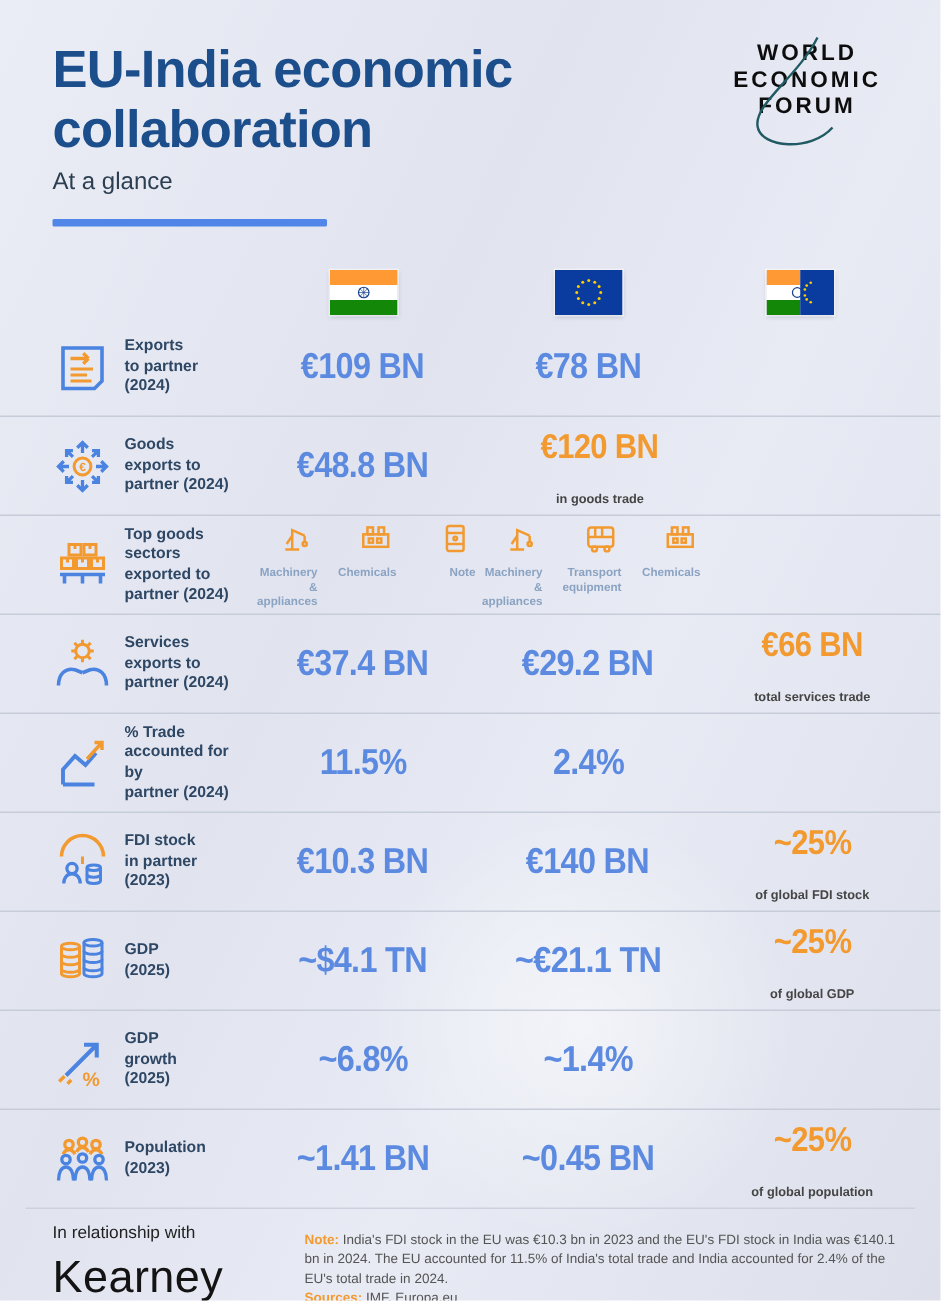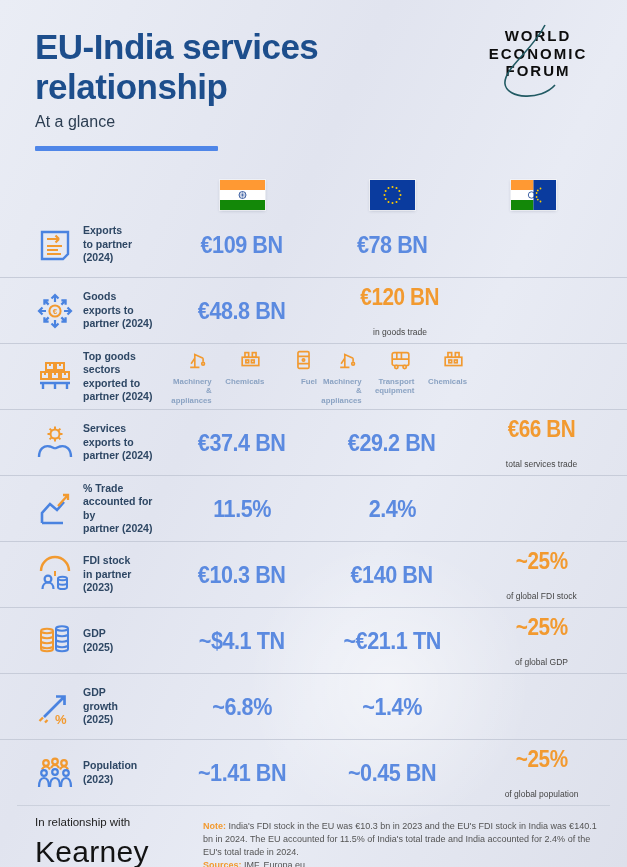--- a/index.html
+++ b/index.html
@@ -34,21 +34,21 @@
   .icon-cell{display:flex;align-items:center;}
   .icon{width:40px;height:40px;display:block;}
   .label{
     font-size:10.5px;font-weight:bold;color:#2e4764;
     white-space:pre-line;line-height:1.28;padding-left:8px;
   }
   .val{text-align:center;color:#5b8ae0;font-size:24px;font-weight:bold;}
   .vt{display:inline-block;transform:scaleX(.9);letter-spacing:-0.5px;white-space:nowrap;}
   .ccell{text-align:center;padding-left:16px;}
   .cvt{display:inline-block;transform:scaleX(.9);color:#f29a30;font-size:23px;font-weight:bold;letter-spacing:-0.5px;white-space:nowrap;}
-  .csub{display:block;font-size:8.5px;font-weight:normal;color:#454545;margin-top:16px;}
+  .csub{display:block;font-size:8.5px;font-weight:bold;color:#454545;margin-top:16px;}
 
   .sectors{display:flex;justify-content:center;gap:8px;}
   .sector{width:50px;text-align:right;}
   .sector svg{width:27px;height:24px;display:inline-block;}
   .sector-label{font-size:7.8px;font-weight:bold;color:#8ba3c3;line-height:1.2;white-space:pre-line;margin-top:1px;}
 
   .footer{
     box-sizing:border-box;height:70px;margin:0 17px;border-top:1px solid #ccd1dd;
     padding:10px 10px 0 18px;display:flex;
   }
@@ -56,21 +56,21 @@
   .collab-text{font-size:11.5px;color:#222;}
   .brand{font-size:30px;color:#131313;margin-top:7px;letter-spacing:.3px;}
   .note{flex:1;font-size:9px;color:#545454;line-height:1.45;padding-top:4px;}
   .note p{margin:0;}
   .nlabel{color:#f29a30;font-weight:bold;}
 </style>
 </head>
 <body>
 
 <div class="header">
-  <div class="title">EU-India services relationship</div>
+  <div class="title">EU-India economic collaboration</div>
   <div class="subtitle">At a glance</div>
   <div class="underline"></div>
   <div class="wef">
     <svg class="wef-swoosh" viewBox="0 0 118 94">
       <path d="M66 4 C53 30 24 48 26 63 C28 78 62 80 76 64" fill="none" stroke="#215a63" stroke-width="1.6"></path>
     </svg>
     <div class="wef-text">WORLD</div>
     <div class="wef-text">ECONOMIC</div>
     <div class="wef-text">FORUM</div>
   </div>
@@ -223,21 +223,21 @@
           <rect x="14" y="13" width="3" height="3"></rect>
       </svg>
       <div class="sector-label">Chemicals</div>
     </div>
     <div class="sector">
       <svg viewBox="0 0 26 26" fill="none" stroke="#f29a30" stroke-width="1.8">
         <rect x="7" y="4" width="12" height="18" rx="1.5"></rect>
           <path d="M7 9h12M7 17h12"></path>
           <circle cx="13" cy="13" r="1.3"></circle>
       </svg>
-      <div class="sector-label">Fuel</div>
+      <div class="sector-label">Note</div>
     </div>
   </div>
   <div class="sectors">
     <div class="sector">
       <svg viewBox="0 0 26 26" fill="none" stroke="#f29a30" stroke-width="1.8">
         <path d="M4 21h10M9 21V7l9 4M18 11v4M9 11l-4 6"></path>
           <circle cx="18" cy="17" r="1.5"></circle>
       </svg>
       <div class="sector-label">Machinery
 &amp; appliances</div>

